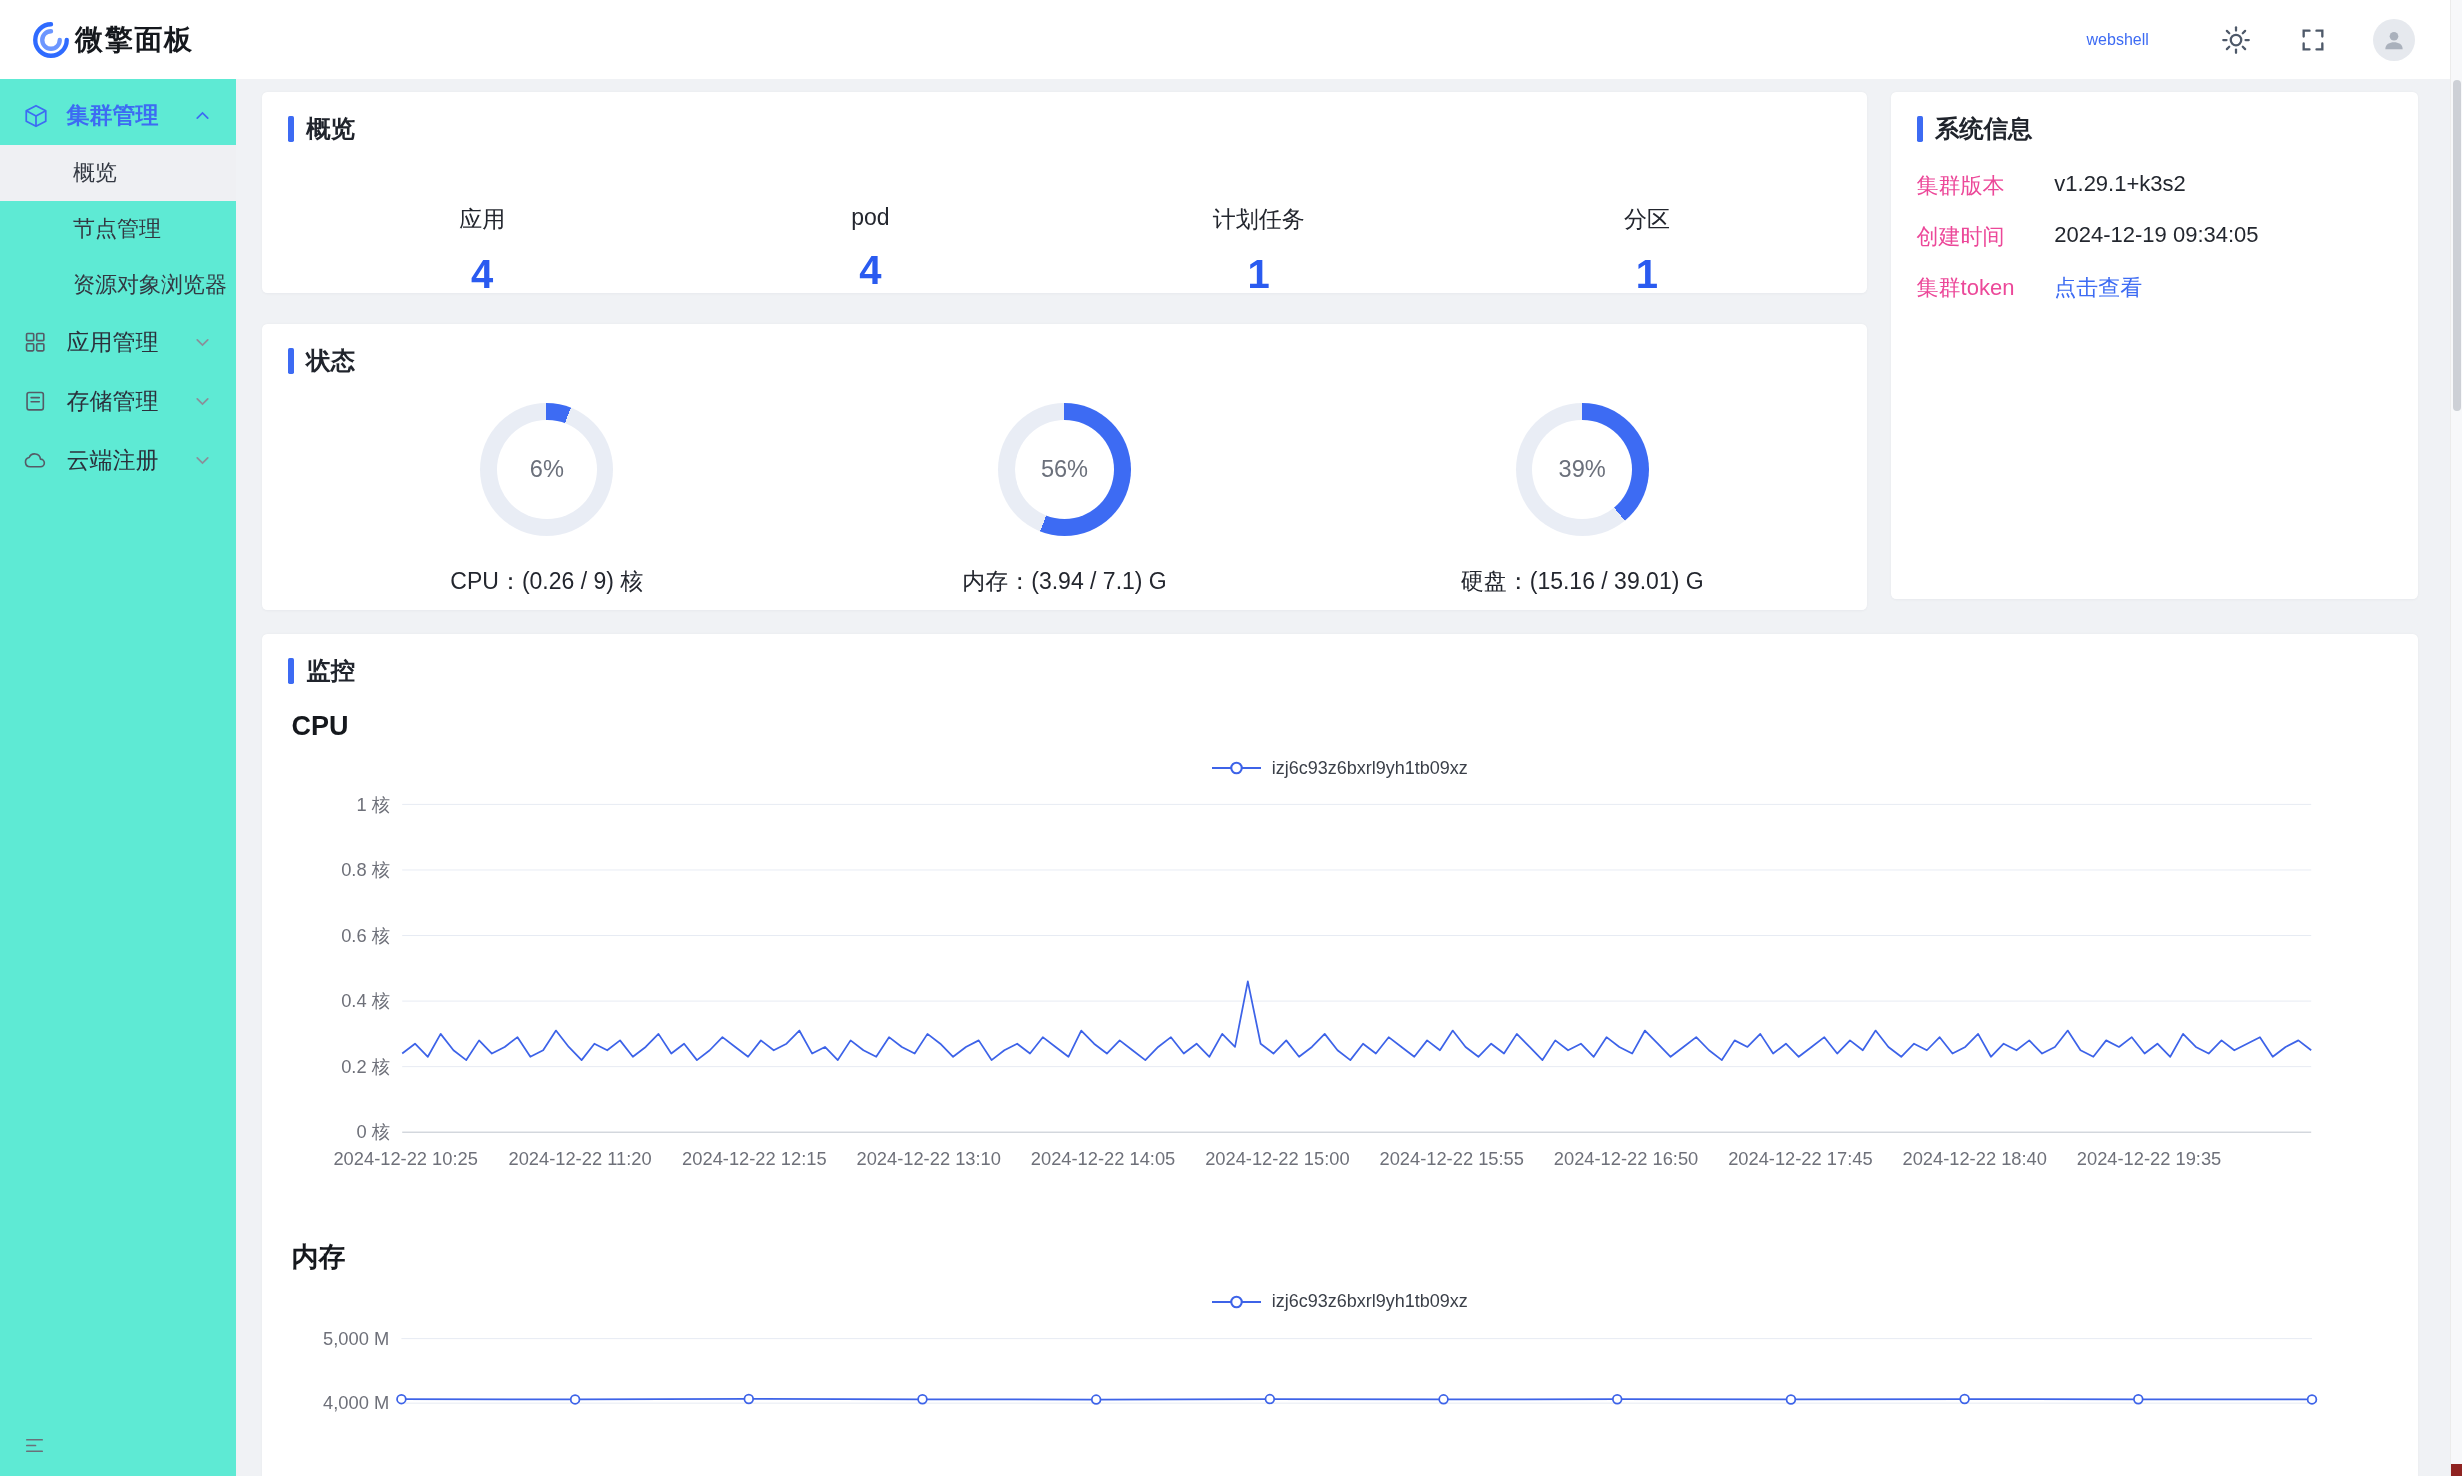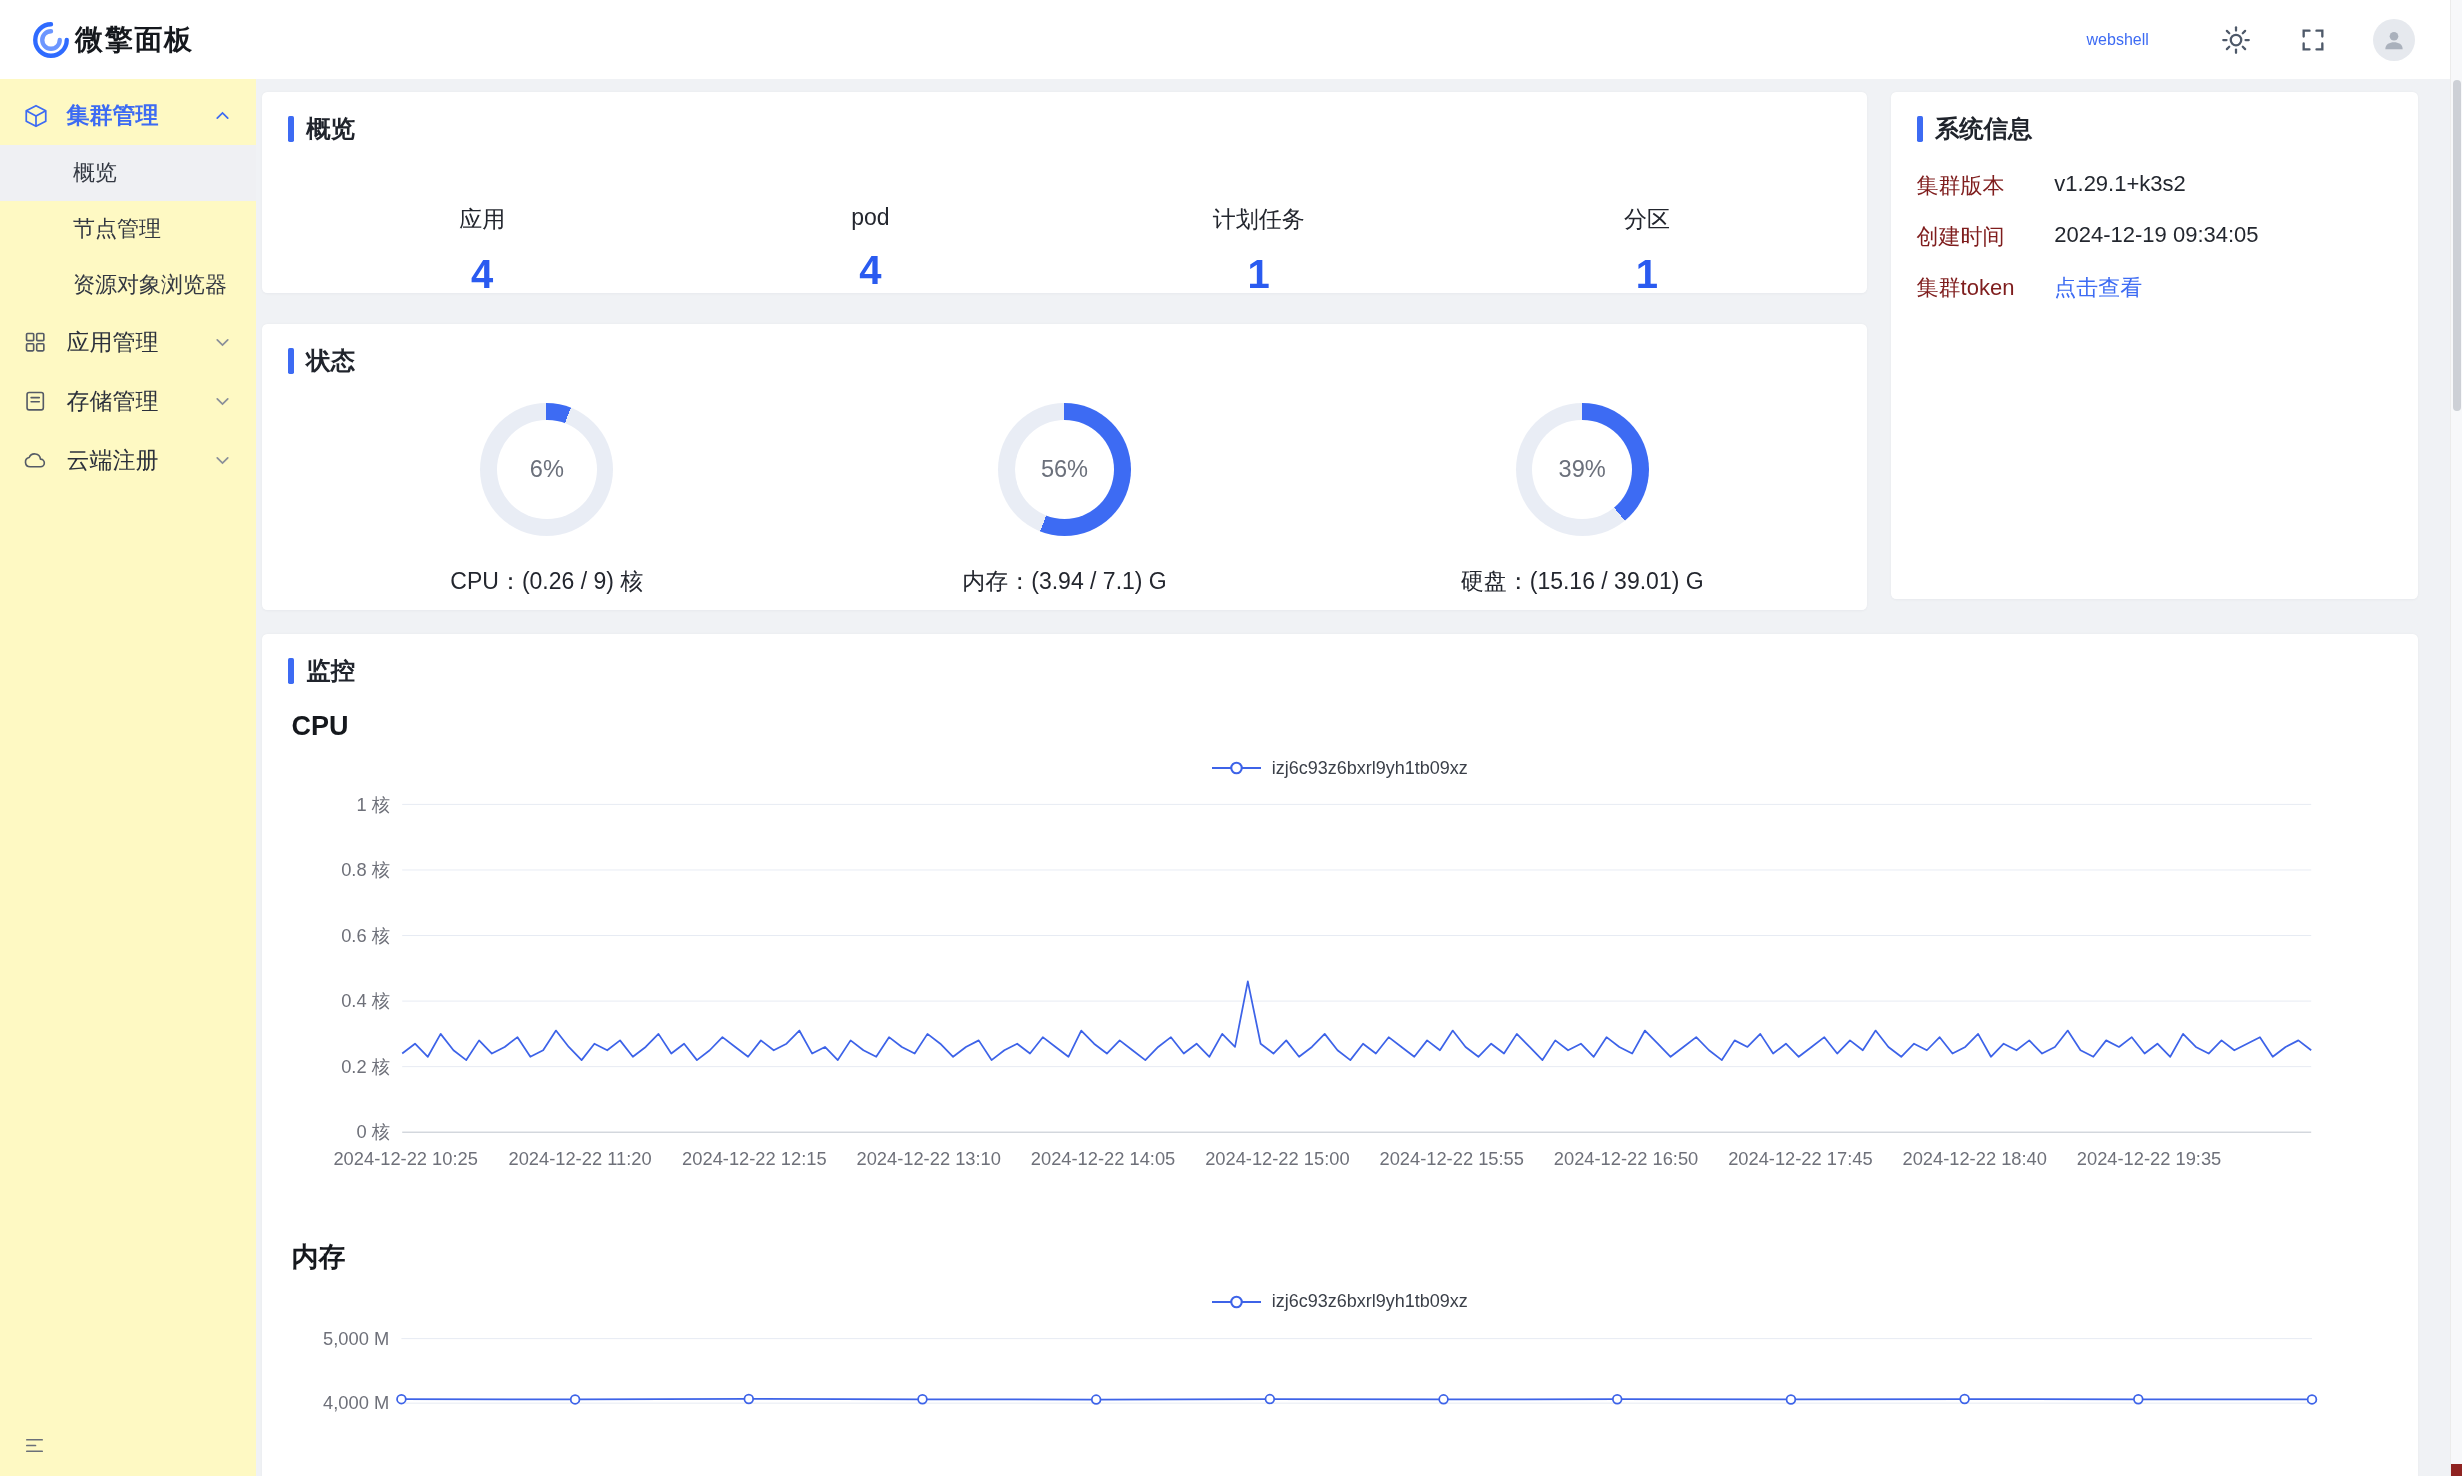--- a/index.html
+++ b/index.html
@@ -18,21 +18,21 @@
     display:flex; align-items:center; padding:0 35px 0 30px; z-index:20;
   }
   .logo-wrap{ display:flex; align-items:center; gap:3px; }
   .app-title{ font-size:28px; font-weight:700; color:#15181d; letter-spacing:1.7px; }
   .topbar-right{ margin-left:auto; display:flex; align-items:center; gap:42px; }
   .webshell-link{ font-size:16px; color:var(--blue); cursor:pointer; margin-right:28px; }
   .icon-btn{ width:35px; height:35px; display:flex; align-items:center; justify-content:center; cursor:pointer; color:#4E5969; }
   .avatar{ width:42px; height:42px; border-radius:50%; background:#E6E9EE; display:flex; align-items:center; justify-content:center; cursor:pointer; }
   
   .sidebar{
-    position:fixed; top:79px; left:0; width:256px; bottom:0; background:#fef9c3; z-index:15;
+    position:fixed; top:79px; left:0; width:236px; bottom:0; background:#5eead4; z-index:15;
     padding-top:7px;
   }
   .menu-item{
     height:59px; display:flex; align-items:center; gap:17.4px; padding:0 23px;
     font-size:23px; color:#2b303b; cursor:pointer;
   }
   .menu-item .mi-icon{ width:26px; height:26px; display:flex; color:#555b66; }
   .menu-item .chev{ margin-left:auto; color:#8a8f99; display:flex; }
   .menu-item.active{ color:var(--blue); font-weight:600; }
   .menu-item.active .mi-icon, .menu-item.active .chev{ color:var(--blue); }
@@ -72,21 +72,21 @@
   }
   .donut-pct{
     position:absolute; inset:0; display:flex; align-items:center; justify-content:center;
     font-size:23.6px; color:#6b707b; z-index:2;
   }
   .gauge-label{ margin-top:30px; font-size:23px; color:#23262e; }
   
   .sys-card{ flex:1; height:507px; }
   .sys-rows{ margin-top:26px; }
   .sys-row{ display:flex; font-size:22px; margin-bottom:21px; }
-  .sys-k{ width:122px; color:#7f1d1d; flex:none; }
+  .sys-k{ width:122px; color:#ec4899; flex:none; }
   .sys-v{ color:#23272f; margin-left:15.7px; }
   .sys-v.link{ color:var(--blue); cursor:pointer; }
   
   .monitor-card{ margin-top:23.6px; height:1361px; }
   .chart-subtitle{ font-size:27px; font-weight:700; color:#15181d; margin:24.4px 0 0 3.5px; }
   .legend-row{ display:flex; align-items:center; justify-content:center; gap:10.5px; margin-top:15.7px; cursor:pointer; }
   .legend-text{ font-size:18px; color:#3a3f48; }
   .chart-svg{ display:block; margin-top:8.7px; }
   .mem-block{ margin-top:58px; }
   

